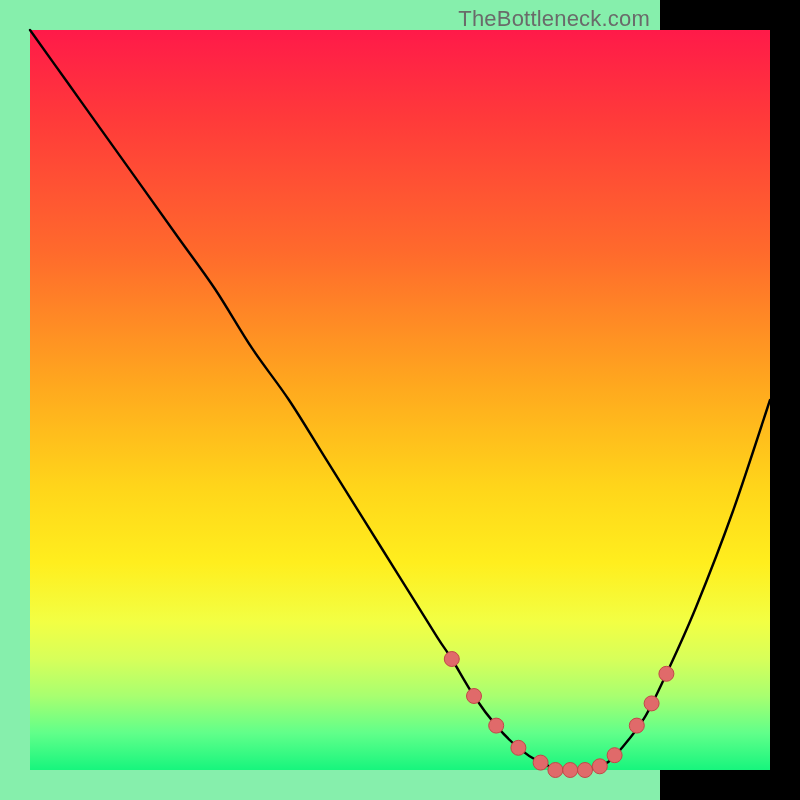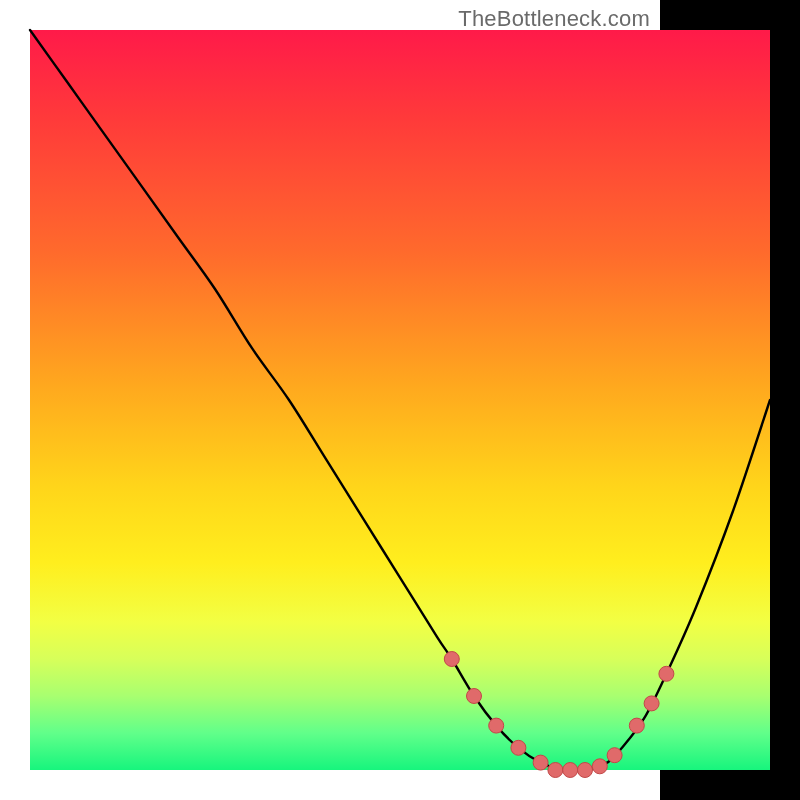--- a/index.html
+++ b/index.html
@@ -10,21 +10,21 @@
     background: #000;
     overflow: hidden;
     font-family: Arial, Helvetica, sans-serif;
   }
   .frame {
     position: absolute;
     left: 0;
     top: 0;
     width: 660px;
     height: 800px;
-    background: #ffffff;
+    background: #86efac;
   }
   .plot {
     position: absolute;
     left: 30px;
     top: 30px;
     width: 740px;
     height: 740px;
     
     background: linear-gradient(
       to bottom,

